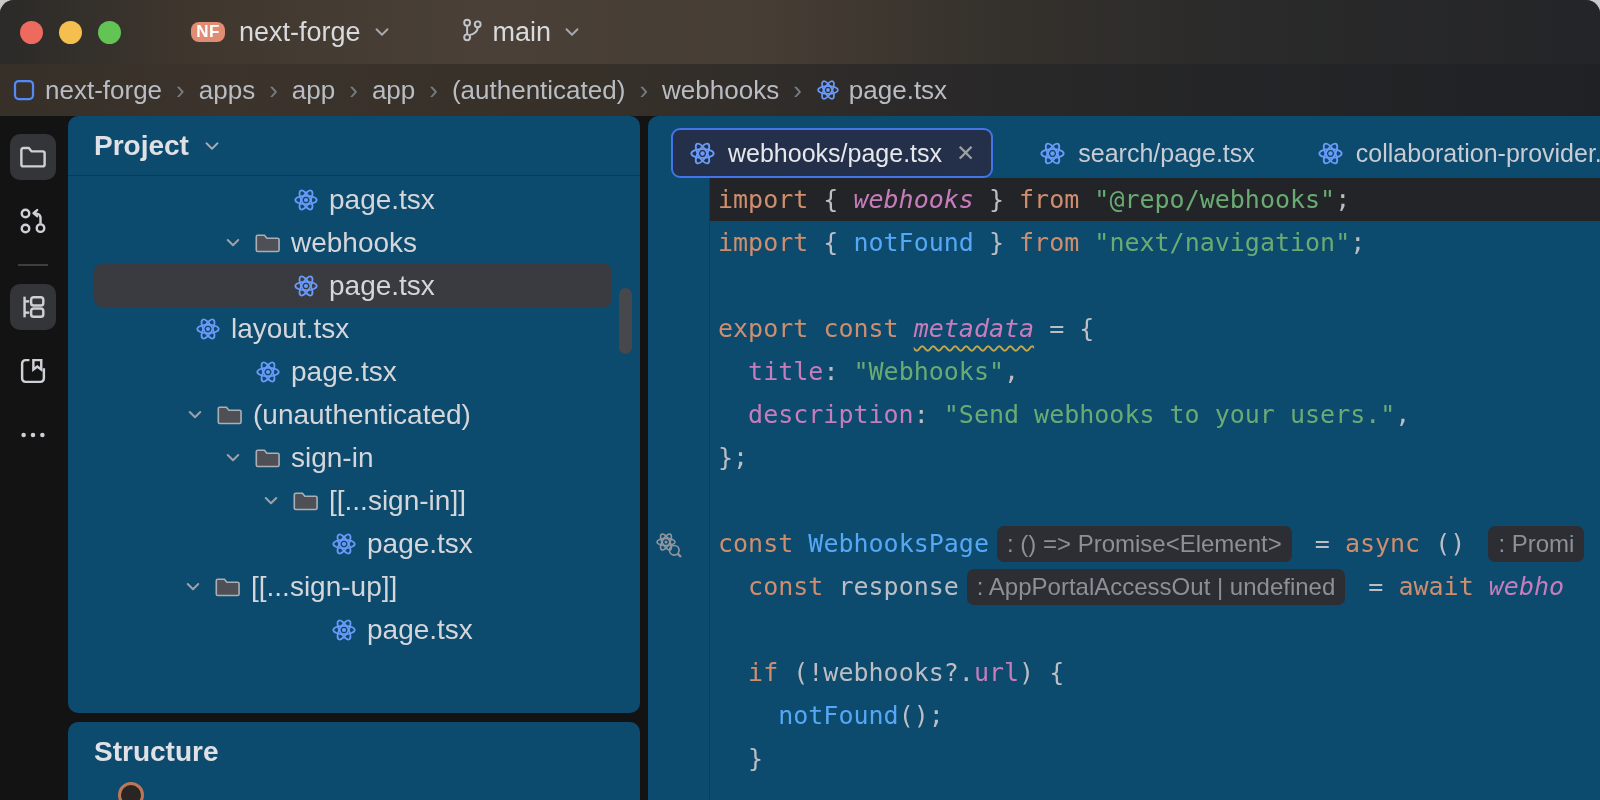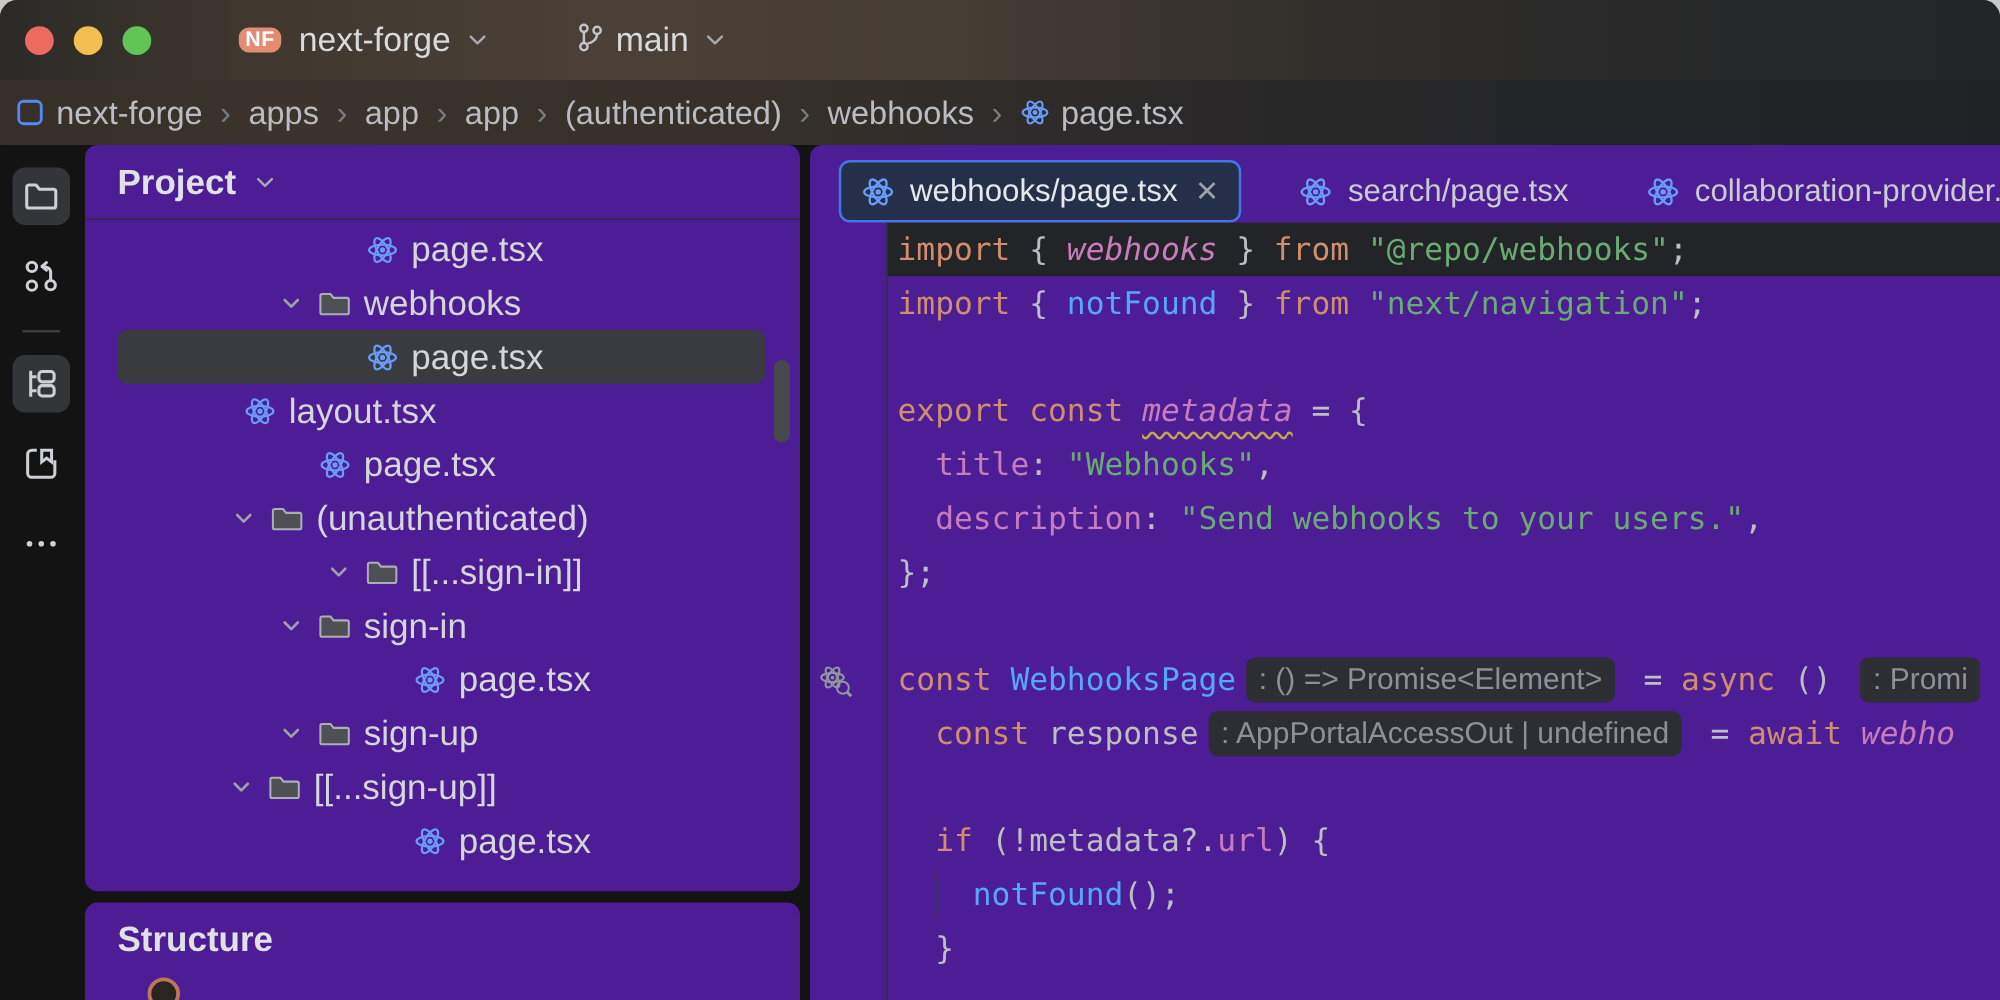--- a/index.html
+++ b/index.html
@@ -43,21 +43,21 @@
   .bc-sep { color:#787d84; font-size:26px; margin:0 14px; }
   .bc-icon { display:flex; align-items:center; margin-right:9px; }
 
   
   #stripe { position:absolute; left:0; top:116px; width:66px; bottom:0; display:flex; flex-direction:column; align-items:center; }
   .stripe-btn { width:46px; height:46px; border-radius:10px; display:flex; align-items:center; justify-content:center; margin-top:18px; }
   .stripe-btn.active { background:#333539; }
   .stripe-divider { width:30px; height:2px; background:#3b3d40; margin-top:20px; }
 
   
-  .island { position:absolute; background:#4c1d95; }
+  .island { position:absolute; background:#0c4a6e; }
   #project-panel { left:68px; top:116px; width:572px; height:597px; border-radius:10px; overflow:hidden; }
   #structure-panel { left:68px; top:722px; width:572px; bottom:0; border-radius:10px 10px 0 0; overflow:hidden; }
   #editor-island { left:648px; top:116px; right:0; bottom:0; border-radius:10px 0 0 0; overflow:hidden; }
 
   .panel-header { display:flex; align-items:center; height:60px; padding-left:26px; color:#dfe1e5; font-size:28px; font-weight:bold; }
   .panel-header .tb-chev { margin-left:12px; }
   #project-panel .panel-header { border-bottom:1px solid #2d2f33; }
 
   
   #tree { position:absolute; left:0; top:62px; right:0; bottom:0; }
@@ -310,70 +310,57 @@
               <path d="M4.5 6l3.5 3.5L11.5 6" stroke="#9da1a8" stroke-width="1.4" stroke-linecap="round" stroke-linejoin="round"></path>
             </svg>
           </span>
           <span class="tree-icon">
             <svg width="26" height="26" viewBox="0 0 16 16">
               <path d="M1.7 3.2h4.1l1.5 1.9h6.6a.9.9 0 0 1 .9.9v6.3a.9.9 0 0 1-.9.9H1.7a.9.9 0 0 1-.9-.9V4.1a.9.9 0 0 1 .9-.9z" fill="#4e5055" stroke="#abaeb5" stroke-width="1"></path>
             </svg>
           </span>
           <span class="tree-label">(unauthenticated)</span>
         </div>
+        <div class="tree-row" style="padding-left: 153px;">
+          <span class="tree-chev">
+            <svg width="24" height="24" viewBox="0 0 16 16" fill="none">
+              <path d="M4.5 6l3.5 3.5L11.5 6" stroke="#9da1a8" stroke-width="1.4" stroke-linecap="round" stroke-linejoin="round"></path>
+            </svg>
+          </span>
+          <span class="tree-icon">
+            <svg width="26" height="26" viewBox="0 0 16 16">
+              <path d="M1.7 3.2h4.1l1.5 1.9h6.6a.9.9 0 0 1 .9.9v6.3a.9.9 0 0 1-.9.9H1.7a.9.9 0 0 1-.9-.9V4.1a.9.9 0 0 1 .9-.9z" fill="#4e5055" stroke="#abaeb5" stroke-width="1"></path>
+            </svg>
+          </span>
+          <span class="tree-label">sign-in</span>
+        </div>
         <div class="tree-row" style="padding-left: 191px;">
           <span class="tree-chev">
             <svg width="24" height="24" viewBox="0 0 16 16" fill="none">
               <path d="M4.5 6l3.5 3.5L11.5 6" stroke="#9da1a8" stroke-width="1.4" stroke-linecap="round" stroke-linejoin="round"></path>
             </svg>
           </span>
           <span class="tree-icon">
             <svg width="26" height="26" viewBox="0 0 16 16">
               <path d="M1.7 3.2h4.1l1.5 1.9h6.6a.9.9 0 0 1 .9.9v6.3a.9.9 0 0 1-.9.9H1.7a.9.9 0 0 1-.9-.9V4.1a.9.9 0 0 1 .9-.9z" fill="#4e5055" stroke="#abaeb5" stroke-width="1"></path>
             </svg>
           </span>
           <span class="tree-label">[[...sign-in]]</span>
         </div>
-        <div class="tree-row" style="padding-left: 153px;">
-          <span class="tree-chev">
-            <svg width="24" height="24" viewBox="0 0 16 16" fill="none">
-              <path d="M4.5 6l3.5 3.5L11.5 6" stroke="#9da1a8" stroke-width="1.4" stroke-linecap="round" stroke-linejoin="round"></path>
-            </svg>
-          </span>
-          <span class="tree-icon">
-            <svg width="26" height="26" viewBox="0 0 16 16">
-              <path d="M1.7 3.2h4.1l1.5 1.9h6.6a.9.9 0 0 1 .9.9v6.3a.9.9 0 0 1-.9.9H1.7a.9.9 0 0 1-.9-.9V4.1a.9.9 0 0 1 .9-.9z" fill="#4e5055" stroke="#abaeb5" stroke-width="1"></path>
-            </svg>
-          </span>
-          <span class="tree-label">sign-in</span>
-        </div>
         <div class="tree-row" style="padding-left: 229px;">
           <span class="tree-spacer"></span>
           <span class="tree-icon">
             <svg width="26" height="26" viewBox="0 0 16 16" fill="none" stroke="#6b9bfa" stroke-width="1.1">
     <ellipse cx="8" cy="8" rx="6.6" ry="2.6"></ellipse>
     <ellipse cx="8" cy="8" rx="6.6" ry="2.6" transform="rotate(60 8 8)"></ellipse>
     <ellipse cx="8" cy="8" rx="6.6" ry="2.6" transform="rotate(120 8 8)"></ellipse>
     <circle cx="8" cy="8" r="1.3" fill="#6b9bfa" stroke="none"></circle>
             </svg>
           </span>
           <span class="tree-label">page.tsx</span>
-        </div>
-        <div class="tree-row" style="padding-left: 153px;">
-          <span class="tree-chev">
-            <svg width="24" height="24" viewBox="0 0 16 16" fill="none">
-              <path d="M4.5 6l3.5 3.5L11.5 6" stroke="#9da1a8" stroke-width="1.4" stroke-linecap="round" stroke-linejoin="round"></path>
-            </svg>
-          </span>
-          <span class="tree-icon">
-            <svg width="26" height="26" viewBox="0 0 16 16">
-              <path d="M1.7 3.2h4.1l1.5 1.9h6.6a.9.9 0 0 1 .9.9v6.3a.9.9 0 0 1-.9.9H1.7a.9.9 0 0 1-.9-.9V4.1a.9.9 0 0 1 .9-.9z" fill="#4e5055" stroke="#abaeb5" stroke-width="1"></path>
-            </svg>
-          </span>
-          <span class="tree-label">sign-up</span>
         </div>
         <div class="tree-row" style="padding-left: 113px;">
           <span class="tree-chev">
             <svg width="24" height="24" viewBox="0 0 16 16" fill="none">
               <path d="M4.5 6l3.5 3.5L11.5 6" stroke="#9da1a8" stroke-width="1.4" stroke-linecap="round" stroke-linejoin="round"></path>
             </svg>
           </span>
           <span class="tree-icon">
             <svg width="26" height="26" viewBox="0 0 16 16">
               <path d="M1.7 3.2h4.1l1.5 1.9h6.6a.9.9 0 0 1 .9.9v6.3a.9.9 0 0 1-.9.9H1.7a.9.9 0 0 1-.9-.9V4.1a.9.9 0 0 1 .9-.9z" fill="#4e5055" stroke="#abaeb5" stroke-width="1"></path>
@@ -459,20 +446,20 @@
           <div class="code-line"><span class="c-kw">import</span><span class="c-pl"> { </span><span class="c-fn">notFound</span><span class="c-pl"> } </span><span class="c-kw">from</span><span class="c-pl"> </span><span class="c-str">"next/navigation"</span><span class="c-pl">;</span></div>
           <div class="code-line"></div>
           <div class="code-line"><span class="c-kw">export</span><span class="c-pl"> </span><span class="c-kw">const</span><span class="c-pl"> </span><span class="c-meta">metadata</span><span class="c-pl"> = {</span></div>
           <div class="code-line"><span class="c-pl">  </span><span class="c-field">title</span><span class="c-pl">: </span><span class="c-str">"Webhooks"</span><span class="c-pl">,</span></div>
           <div class="code-line"><span class="c-pl">  </span><span class="c-field">description</span><span class="c-pl">: </span><span class="c-str">"Send webhooks to your users."</span><span class="c-pl">,</span></div>
           <div class="code-line"><span class="c-pl">};</span></div>
           <div class="code-line"></div>
           <div class="code-line"><span class="c-kw">const</span><span class="c-pl"> </span><span class="c-fn">WebhooksPage</span><span class="c-inlay">: () =&gt; Promise&lt;Element&gt;</span><span class="c-pl"> = </span><span class="c-kw">async</span><span class="c-pl"> () </span><span class="c-inlay">: Promi</span></div>
           <div class="code-line"><span class="c-pl">  </span><span class="c-kw">const</span><span class="c-pl"> response</span><span class="c-inlay">: AppPortalAccessOut | undefined</span><span class="c-pl"> = </span><span class="c-kw">await</span><span class="c-pl"> </span><span class="c-itf">webho</span></div>
           <div class="code-line"></div>
-          <div class="code-line"><span class="c-pl">  </span><span class="c-kw">if</span><span class="c-pl"> (!metadata?.</span><span class="c-field">url</span><span class="c-pl">) {</span></div>
+          <div class="code-line"><span class="c-pl">  </span><span class="c-kw">if</span><span class="c-pl"> (!webhooks?.</span><span class="c-field">url</span><span class="c-pl">) {</span></div>
           <div class="code-line guide"><span class="c-pl">    </span><span class="c-fn">notFound</span><span class="c-pl">();</span></div>
           <div class="code-line"><span class="c-pl">  }</span></div>
         </div>
     </div>
   </div>
 
 </div>
 
 </body></html>

